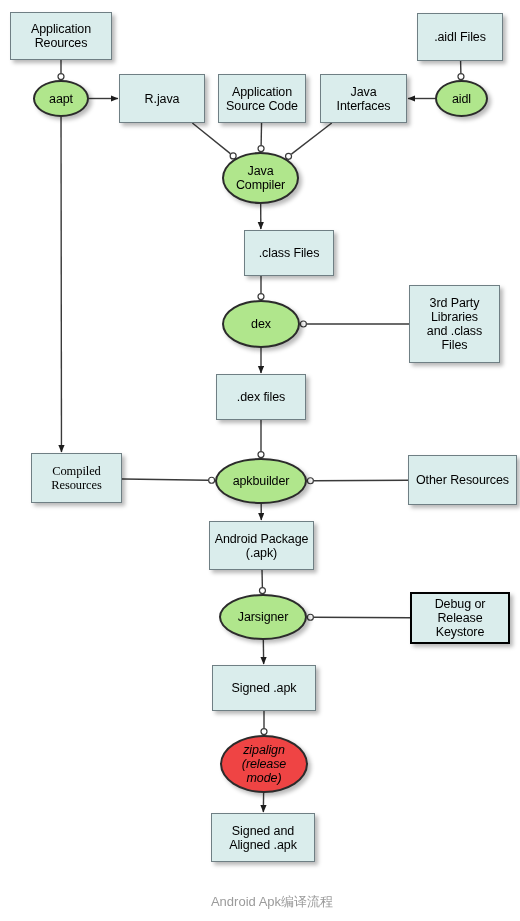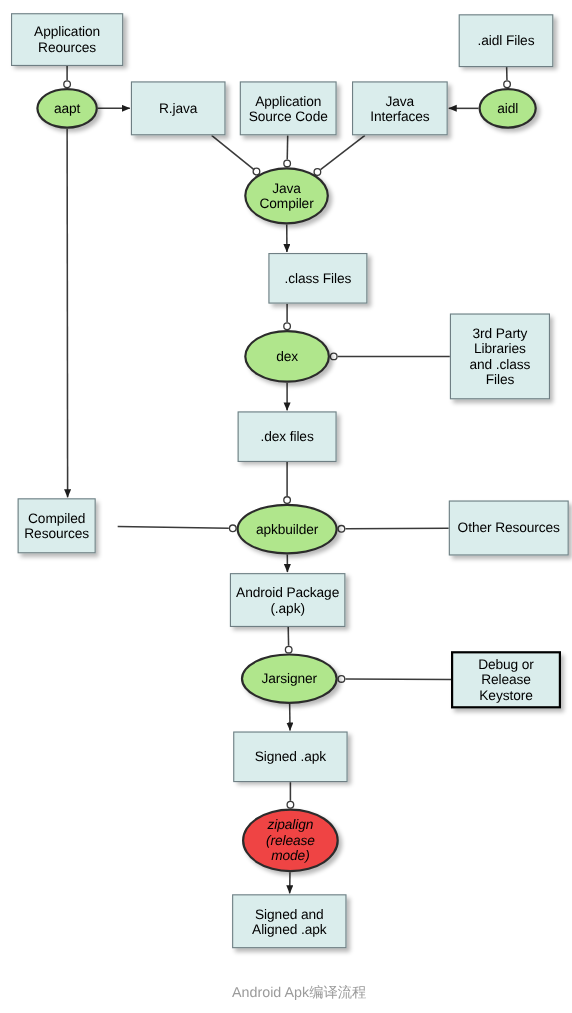--- a/index.html
+++ b/index.html
@@ -185,21 +185,21 @@
       </div>
       <div class="node ellipse" style="left: 222px; top: 300px; width: 78px; height: 48px; background: rgb(176, 230, 140); border-color: rgb(43, 43, 43);">
         <span>dex</span>
       </div>
       <div class="node box" style="left: 409px; top: 285px; width: 91px; height: 78px; background: rgb(218, 237, 236); border-color: rgb(111, 127, 132);">
         <span>3rd Party<br>Libraries<br>and .class<br>Files</span>
       </div>
       <div class="node box" style="left: 216px; top: 374px; width: 90px; height: 46px; background: rgb(218, 237, 236); border-color: rgb(111, 127, 132);">
         <span>.dex files</span>
       </div>
-      <div class="node box" style="left: 16px; top: 453px; width: 71px; height: 50px; background: rgb(218, 237, 236); border-color: rgb(111, 127, 132);">
+      <div class="node box" style="left: 31px; top: 453px; width: 91px; height: 50px; background: rgb(218, 237, 236); border-color: rgb(111, 127, 132); font-family: Liberation Serif, serif;">
         <span>Compiled<br>Resources</span>
       </div>
       <div class="node ellipse" style="left: 215px; top: 458px; width: 92px; height: 46px; background: rgb(176, 230, 140); border-color: rgb(43, 43, 43);">
         <span>apkbuilder</span>
       </div>
       <div class="node box" style="left: 408px; top: 455px; width: 109px; height: 50px; background: rgb(218, 237, 236); border-color: rgb(111, 127, 132);">
         <span>Other Resources</span>
       </div>
       <div class="node box" style="left: 209px; top: 521px; width: 105px; height: 49px; background: rgb(218, 237, 236); border-color: rgb(111, 127, 132);">
         <span>Android Package<br>(.apk)</span>

